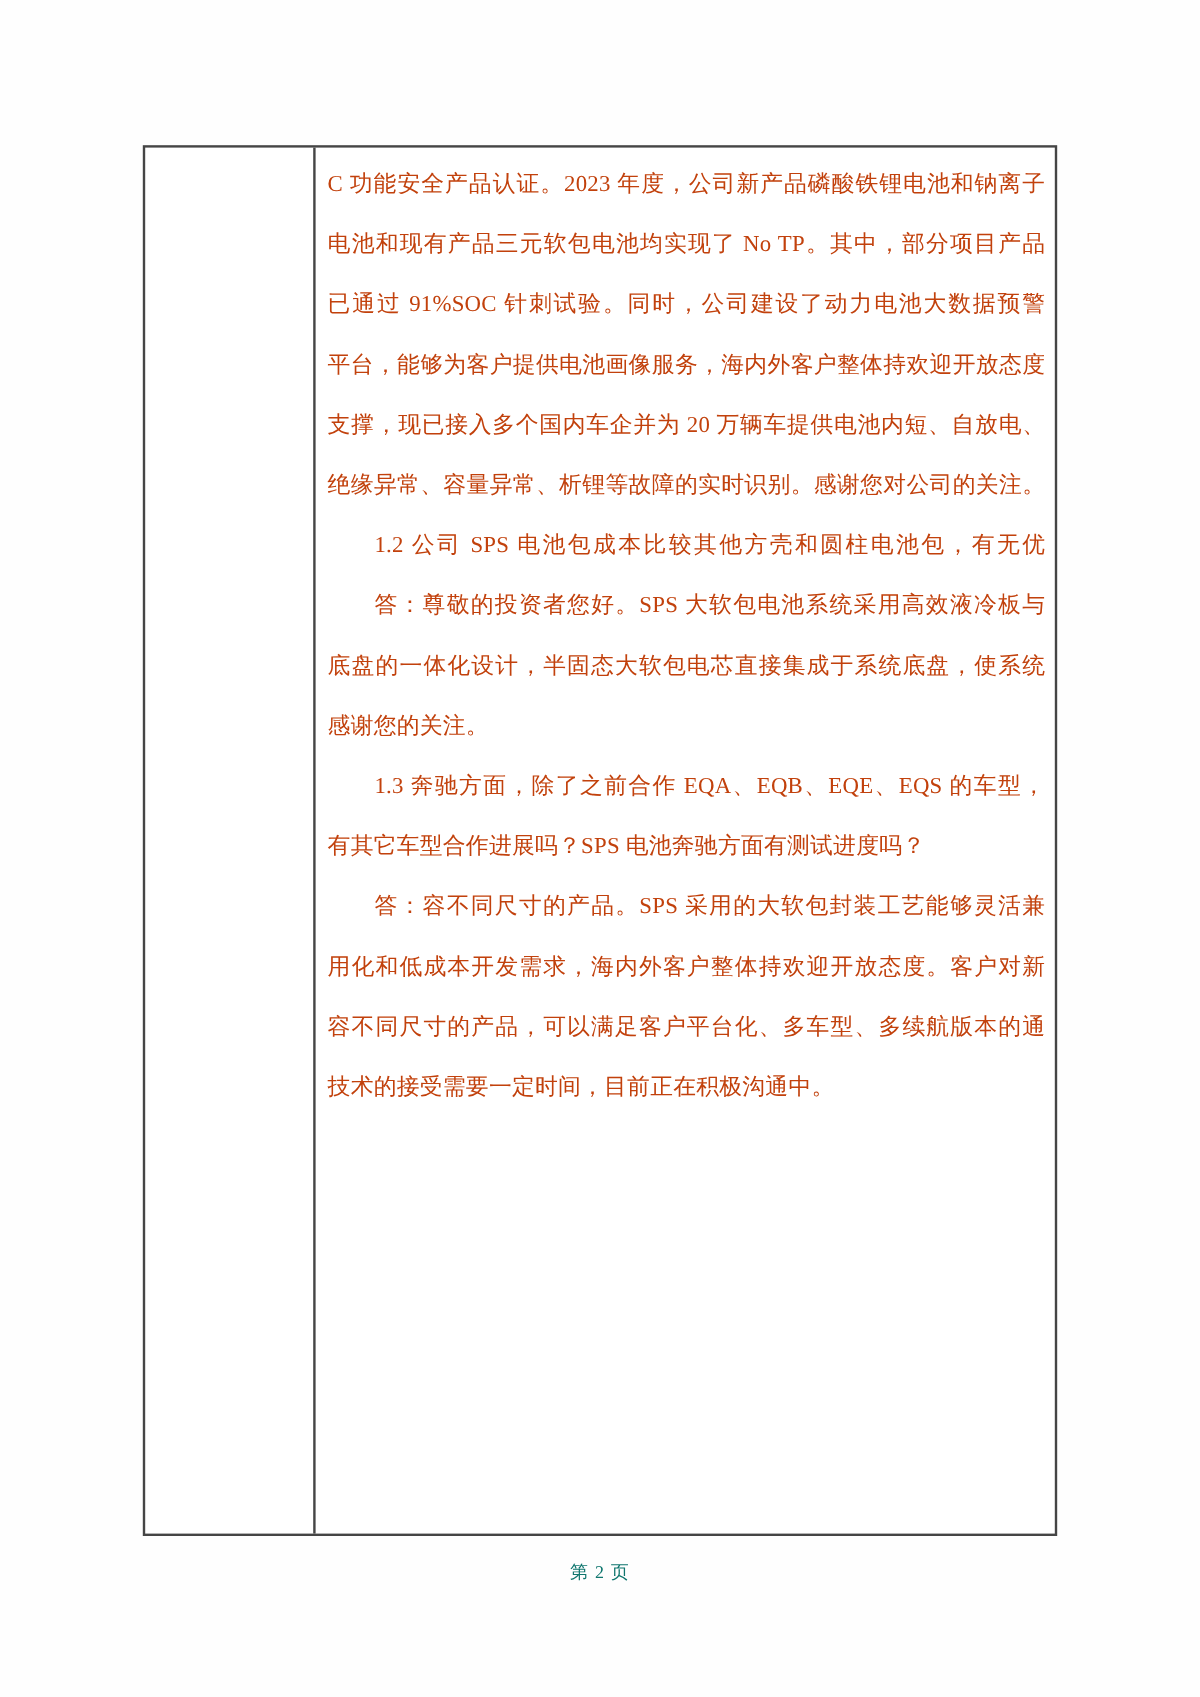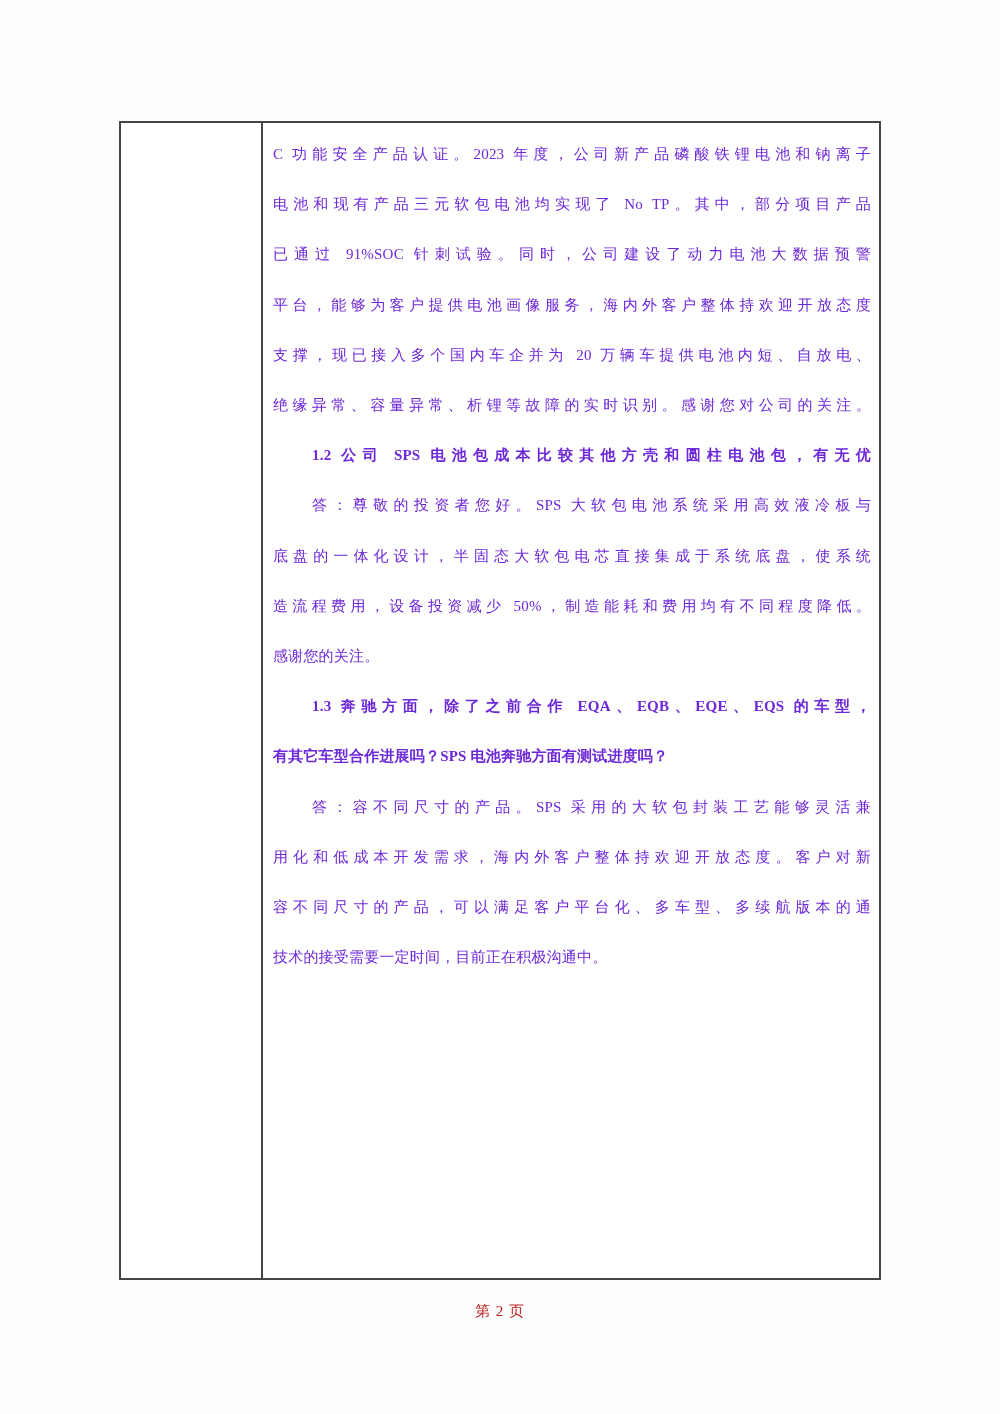--- a/index.html
+++ b/index.html
@@ -36,65 +36,64 @@
     border-right: 2px solid #454545;
     flex: 0 0 auto;
   }
   .cell-right {
     flex: 1 1 auto;
     box-sizing: border-box;
     padding: 6px 8px 0 10px;
     overflow: hidden;
   }
   .line {
-    font-size: 15px;
+    font-size: 19px;
     line-height: 50.2px;
-    color: #6d28d9;
+    color: #c2410c;
     letter-spacing: 0.2px;
   }
   .line.bold {
-    font-weight: bold;
+    font-weight: normal;
   }
   .line.indent {
     text-indent: 39px;
   }
   .line.fill {
     text-align: justify;
     text-align-last: justify;
   }
   .footer {
     position: absolute;
     top: 1300px;
     left: 0;
     width: 100%;
     text-align: center;
     font-size: 15px;
     line-height: 22px;
-    color: #b91c1c;
+    color: #0f766e;
     letter-spacing: 1px;
   }
 </style>
 </head>
 <body>
 
 <div class="page">
 
   <div class="doc-table">
     <div class="cell-left"></div>
     <div class="cell-right">
         <div class="line fill">C 功能安全产品认证。2023 年度，公司新产品磷酸铁锂电池和钠离子</div>
         <div class="line fill">电池和现有产品三元软包电池均实现了 No TP。其中，部分项目产品</div>
         <div class="line fill">已通过 91%SOC 针刺试验。同时，公司建设了动力电池大数据预警</div>
         <div class="line fill">平台，能够为客户提供电池画像服务，海内外客户整体持欢迎开放态度</div>
         <div class="line fill">支撑，现已接入多个国内车企并为 20 万辆车提供电池内短、自放电、</div>
         <div class="line fill">绝缘异常、容量异常、析锂等故障的实时识别。感谢您对公司的关注。</div>
         <div class="line bold indent fill">1.2 公司 SPS 电池包成本比较其他方壳和圆柱电池包，有无优</div>
         <div class="line indent fill">答：尊敬的投资者您好。SPS 大软包电池系统采用高效液冷板与</div>
         <div class="line fill">底盘的一体化设计，半固态大软包电芯直接集成于系统底盘，使系统</div>
-        <div class="line fill">造流程费用，设备投资减少 50%，制造能耗和费用均有不同程度降低。</div>
         <div class="line">感谢您的关注。</div>
         <div class="line bold indent fill">1.3 奔驰方面，除了之前合作 EQA、EQB、EQE、EQS 的车型，</div>
         <div class="line bold">有其它车型合作进展吗？SPS 电池奔驰方面有测试进度吗？</div>
         <div class="line indent fill">答：容不同尺寸的产品。SPS 采用的大软包封装工艺能够灵活兼</div>
         <div class="line fill">用化和低成本开发需求，海内外客户整体持欢迎开放态度。客户对新</div>
         <div class="line fill">容不同尺寸的产品，可以满足客户平台化、多车型、多续航版本的通</div>
         <div class="line">技术的接受需要一定时间，目前正在积极沟通中。</div>
       </div>
   </div>
 

